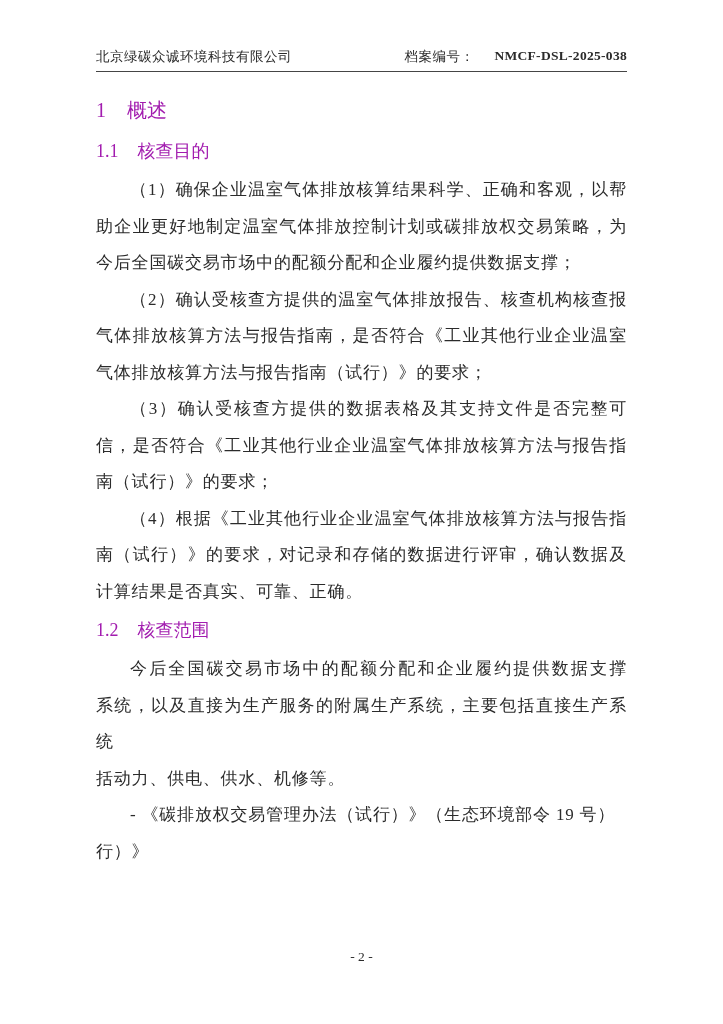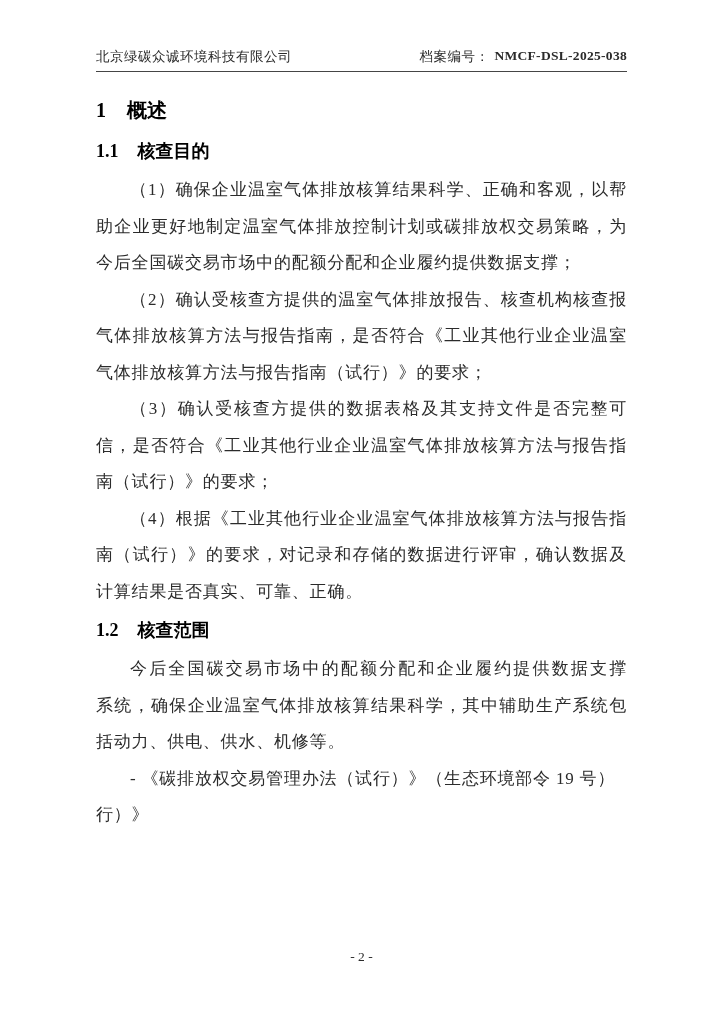--- a/index.html
+++ b/index.html
@@ -24,32 +24,32 @@
     display: flex;
     justify-content: space-between;
     align-items: flex-start;
     padding-bottom: 5px;
     border-bottom: 1.5px solid #454545;
     font-size: 13.5px;
     letter-spacing: 0.5px;
     white-space: nowrap;
   }
   .fileno { display: inline-flex; }
-  .fileno .label { margin-right: 5px; }
+  .fileno .label { margin-right: 20px; }
   .fileno .value { font-weight: bold; letter-spacing: 0.3px; }
   .content {
     position: absolute;
     left: 96px;
     top: 90px;
     width: 531px;
   }
   .hline {
     line-height: 41px;
-    font-weight: bold;
-    color: #000000;
+    font-weight: normal;
+    color: #a21caf;
     white-space: nowrap;
   }
   .h1 { font-size: 20px; }
   .h2 { font-size: 18px; }
   .hline .num { margin-right: 1.05em; letter-spacing: 0; }
   .line {
     line-height: 36.5px;
     font-size: 17px;
     letter-spacing: 0.8px;
     text-align: justify;
@@ -113,21 +113,21 @@
       <div class="line fill">南（试行）》的要求，对记录和存储的数据进行评审，确认数据及</div>
       <div class="line">计算结果是否真实、可靠、正确。</div>
     </div>
 
     <div class="hline h2">
       <span class="num">1.2</span><span>核查范围</span>
     </div>
 
     <div class="para">
       <div class="line ind fill">今后全国碳交易市场中的配额分配和企业履约提供数据支撑</div>
-      <div class="line fill">系统，确保企业温室气体排放核算结果科学，其中辅助生产系统包</div>
+      <div class="line fill">系统，以及直接为生产服务的附属生产系统，主要包括直接生产系统</div>
       <div class="line">括动力、供电、供水、机修等。</div>
     </div>
 
 
     <div class="para">
       <div class="line ind">- 《碳排放权交易管理办法（试行）》（生态环境部令 19 号）</div>
     </div>
 
     <div class="para">
       <div class="line">行）》</div>

